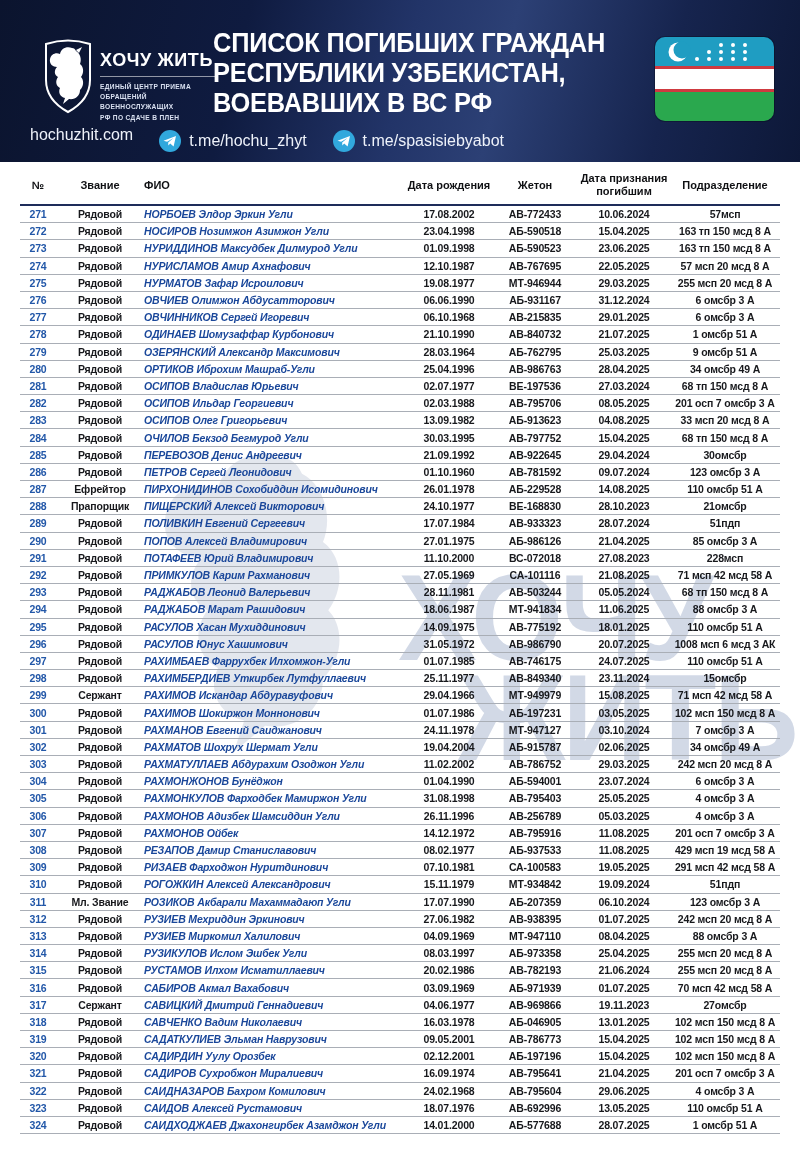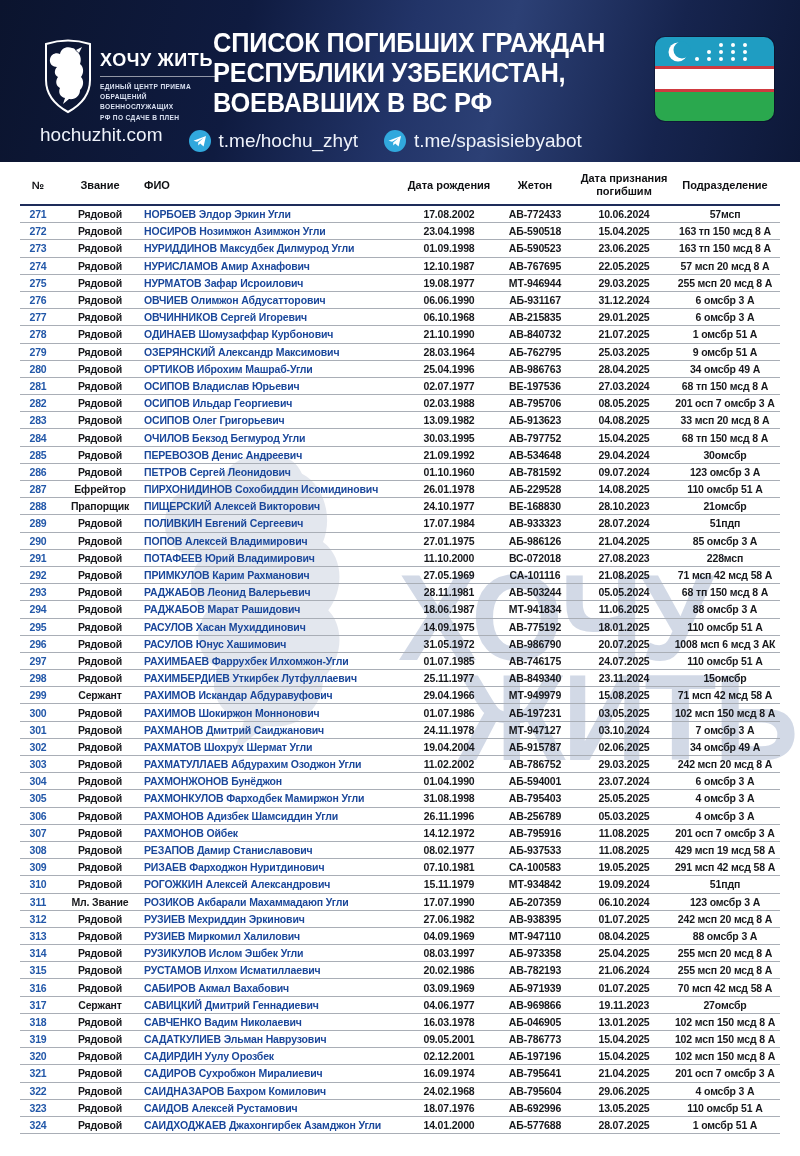--- a/index.html
+++ b/index.html
@@ -14,35 +14,35 @@
     position:relative; width:800px; height:162px;
     background:linear-gradient(104deg,#0b142e 0%,#0f1b40 30%,#223468 50%,#2c4075 62%,#16244e 82%,#0d1838 100%);
   }
   .logo-shield { position:absolute; left:42px; top:36px; width:52px; height:80px; }
   .logo-right { position:absolute; left:100px; top:50px; width:118px; color:#fff; }
   .logo-title { font-size:18px; font-weight:bold; letter-spacing:0.6px; white-space:nowrap; border-bottom:1px solid rgba(255,255,255,0.55); padding-bottom:5px; }
   .logo-sub { margin-top:5px; font-size:6.6px; line-height:1.55; letter-spacing:0.35px; color:#d9e0f0; font-weight:bold; }
   .page-title { position:absolute; left:213px; top:28px; color:#ffffff; font-weight:bold;
     font-size:27px; line-height:30px; letter-spacing:-0.2px; transform:scaleX(0.94); transform-origin:left top; white-space:nowrap; }
   .flag { position:absolute; left:655px; top:37px; width:119px; height:84px; border-radius:10px; overflow:hidden; box-shadow:0 0 0 1px rgba(0,0,0,0.25); }
-  .links { position:absolute; left:40px; bottom:10px; display:flex; align-items:center; gap:26px; color:#eef2fa; font-size:19px; }
+  .links { position:absolute; left:30px; bottom:10px; display:flex; align-items:center; gap:26px; color:#eef2fa; font-size:16px; }
   .tg-link { display:flex; align-items:center; gap:8px; cursor:pointer;margin-top:12px; }
   .tg-badge { width:22px; height:22px; flex:0 0 22px; }
   .site-link { cursor:pointer; }
   
   .table-wrap { position:relative; }
   .thead, .row { display:grid; grid-template-columns:36px 88px 262px 86px 86px 92px 1fr; margin:0 20px; }
   .thead { border-bottom:2px solid #1e2c5a; padding:9px 0 5px; min-height:44px; align-items:center;
     font-size:11px; font-weight:bold; color:#0f1013; line-height:1.18; text-align:center; }
   .thead .h-name { text-align:left; }
   .row { height:17.2px; border-bottom:1px solid #a9aeb6; align-items:center;
     font-size:10.5px; font-weight:bold; letter-spacing:-0.15px; color:#17181c; position:relative; z-index:1; }
   .c { text-align:center; white-space:nowrap; overflow:hidden; }
   .c-num { color:#2257a8; }
-  .c-name { text-align:left; color:#1a479a; }
+  .c-name { text-align:left; color:#1a479a;font-style:italic; }
   
   .watermark { position:absolute; left:0; top:0; width:100%; height:100%; pointer-events:none; z-index:0;border-radius:11px; }
   .wm-dove { position:absolute; left:105px; top:395px; width:310px; height:420px; opacity:0.14; }
   .wm-text { position:absolute; left:398px; top:568px; font-size:122px; font-weight:bold;
     color:#7d91b8; opacity:0.34; line-height:0.82; letter-spacing:-3px; transform:scaleX(0.97); transform-origin:left top; }
   .wm-line2 { margin-left:62px; }
 </style>
 </head>
 <body>
 
@@ -267,21 +267,21 @@
         <div class="c c-dob">30.03.1995</div>
         <div class="c c-token">АВ-797752</div>
         <div class="c c-death">15.04.2025</div>
         <div class="c c-unit">68 тп 150 мсд 8 А</div>
       </div>
         <div class="row">
         <div class="c c-num">285</div>
         <div class="c c-rank">Рядовой</div>
         <div class="c c-name">ПЕРЕВОЗОВ Денис Андреевич</div>
         <div class="c c-dob">21.09.1992</div>
-        <div class="c c-token">АВ-534648</div>
+        <div class="c c-token">АВ-922645</div>
         <div class="c c-death">29.04.2024</div>
         <div class="c c-unit">30омсбр</div>
       </div>
         <div class="row">
         <div class="c c-num">286</div>
         <div class="c c-rank">Рядовой</div>
         <div class="c c-name">ПЕТРОВ Сергей Леонидович</div>
         <div class="c c-dob">01.10.1960</div>
         <div class="c c-token">АВ-781592</div>
         <div class="c c-death">09.07.2024</div>
@@ -409,21 +409,21 @@
         <div class="c c-rank">Рядовой</div>
         <div class="c c-name">РАХИМОВ Шокиржон Моннонович</div>
         <div class="c c-dob">01.07.1986</div>
         <div class="c c-token">АБ-197231</div>
         <div class="c c-death">03.05.2025</div>
         <div class="c c-unit">102 мсп 150 мсд 8 А</div>
       </div>
         <div class="row">
         <div class="c c-num">301</div>
         <div class="c c-rank">Рядовой</div>
-        <div class="c c-name">РАХМАНОВ Дмитрий Саиджанович</div>
+        <div class="c c-name">РАХМАНОВ Евгений Саиджанович</div>
         <div class="c c-dob">24.11.1978</div>
         <div class="c c-token">МТ-947127</div>
         <div class="c c-death">03.10.2024</div>
         <div class="c c-unit">7 омсбр 3 А</div>
       </div>
         <div class="row">
         <div class="c c-num">302</div>
         <div class="c c-rank">Рядовой</div>
         <div class="c c-name">РАХМАТОВ Шохрух Шермат Угли</div>
         <div class="c c-dob">19.04.2004</div>

